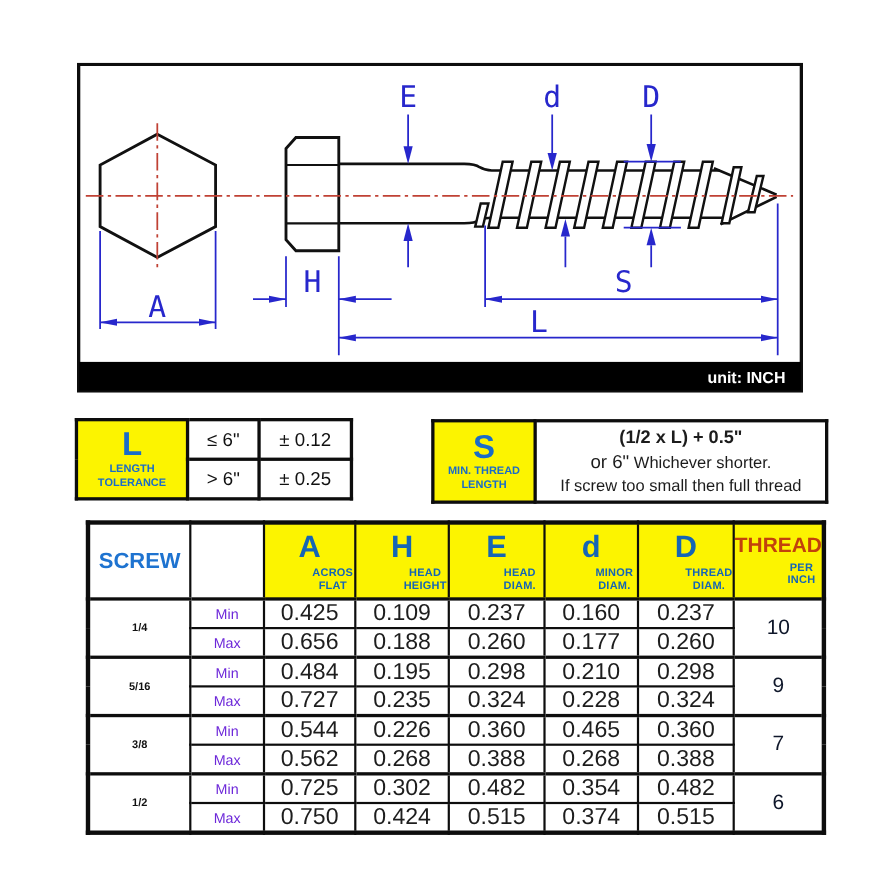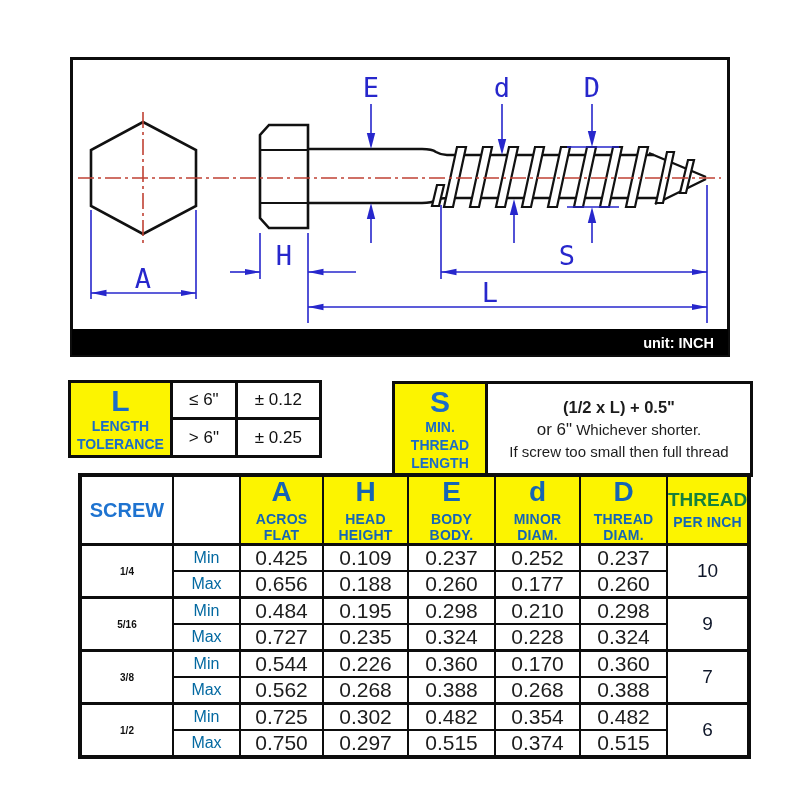--- a/index.html
+++ b/index.html
@@ -9,45 +9,45 @@
   
   .diagram-wrap{position:absolute;left:70px;top:57px;width:660px;height:300px;}
   .dim-label{font-family:"DejaVu Sans Mono",monospace;font-size:27px;fill:#2727cc;}
 
   
   table{border-collapse:collapse;}
   .tol-table{position:absolute;left:68px;top:380px;}
   .tol-table td{border:3px solid #0d0d0d;text-align:center;vertical-align:middle;}
   .sym-cell{background:#fcf400;width:86px;padding:2px 6px;}
   .sym-letter{font-size:30px;font-weight:bold;color:#1a6cc8;line-height:1.05;}
-  .sym-caption{font-size:14px;font-weight:bold;color:#1a6cc8;line-height:1.3;}
+  .sym-caption{font-size:10px;font-weight:bold;color:#1a6cc8;line-height:1.3;}
   .cond-cell{width:60px;height:31px;font-size:17px;color:#111;}
   .tol-cell{width:79px;height:31px;font-size:17px;color:#111;margin-top:46px;}
 
   .s-table{position:absolute;left:392px;top:381px;}
   .s-table td{border:3px solid #0d0d0d;text-align:center;vertical-align:middle;}
   .s-sym{background:#fcf400;width:82px;height:61px;padding:2px 4px;}
   .s-content{width:246px;padding:3px 8px;color:#1c1c1c;line-height:1.35;}
   .s-line1{font-size:16.5px;font-weight:bold;}
   .s-or{font-size:17px;}
   .s-line2,.s-line3{font-size:15px;}
 
   
   .spec{position:absolute;left:78px;top:473px;border:4px solid #0d0d0d;table-layout:fixed;}
   .spec th,.spec td{border:2px solid #0d0d0d;text-align:center;vertical-align:middle;padding:0;}
   .spec thead th{height:66px;border-bottom:3.5px solid #0d0d0d;}
   .yellow{background:#fcf400;}
   .screw-h{font-size:20px;font-weight:bold;color:#1e73d0;background:#fff;}
   .big{font-size:28px;font-weight:bold;color:#1565b5;line-height:1.05;}
-  .big-thread{font-size:19px;font-weight:bold;color:#15803d;line-height:1.1;}
-  .sub{font-size:14px;font-weight:bold;color:#1565b5;margin-top:4px;letter-spacing:.2px;}
+  .big-thread{font-size:19px;font-weight:bold;color:#c2410c;line-height:1.1;}
+  .sub{font-size:10px;font-weight:bold;color:#1565b5;margin-top:4px;letter-spacing:.2px;padding-left:42px;}
   .spec tbody tr{height:25px;}
   .gfirst td{border-top:3.5px solid #0d0d0d;}
   .size{font-size:10px;font-weight:bold;color:#111;}
-  .mm{font-size:16px;color:#0369a1;margin-top:25px;}
+  .mm{font-size:13px;color:#6d28d9;margin-top:25px;}
   .num{font-size:21px;color:#1d1d1d;}
   .tpi{font-size:19px;color:#0f172a;}
 </style>
 </head>
 <body>
 
 <div class="page">
 
   <div class="diagram-wrap">
     <svg width="660" height="300" viewBox="0 0 660 300">
@@ -190,21 +190,21 @@
         <th class="yellow">
           <div class="big">A</div>
           <div class="sub">ACROS FLAT</div>
         </th>
         <th class="yellow">
           <div class="big">H</div>
           <div class="sub">HEAD HEIGHT</div>
         </th>
         <th class="yellow">
           <div class="big">E</div>
-          <div class="sub">BODY BODY.</div>
+          <div class="sub">HEAD DIAM.</div>
         </th>
         <th class="yellow">
           <div class="big">d</div>
           <div class="sub">MINOR DIAM.</div>
         </th>
         <th class="yellow">
           <div class="big">D</div>
           <div class="sub">THREAD DIAM.</div>
         </th>
         <th class="yellow">
@@ -213,21 +213,21 @@
         </th>
       </tr>
     </thead>
     <tbody>
       <tr class="gfirst">
         <td class="size" rowspan="2">1/4</td>
         <td class="mm">Min</td>
         <td class="num">0.425</td>
         <td class="num">0.109</td>
         <td class="num">0.237</td>
-        <td class="num">0.252</td>
+        <td class="num">0.160</td>
         <td class="num">0.237</td>
         <td class="tpi" rowspan="2">10</td>
       </tr>
       <tr>
         <td class="mm">Max</td>
         <td class="num">0.656</td>
         <td class="num">0.188</td>
         <td class="num">0.260</td>
         <td class="num">0.177</td>
         <td class="num">0.260</td>
@@ -249,21 +249,21 @@
         <td class="num">0.324</td>
         <td class="num">0.228</td>
         <td class="num">0.324</td>
       </tr>
       <tr class="gfirst">
         <td class="size" rowspan="2">3/8</td>
         <td class="mm">Min</td>
         <td class="num">0.544</td>
         <td class="num">0.226</td>
         <td class="num">0.360</td>
-        <td class="num">0.170</td>
+        <td class="num">0.465</td>
         <td class="num">0.360</td>
         <td class="tpi" rowspan="2">7</td>
       </tr>
       <tr>
         <td class="mm">Max</td>
         <td class="num">0.562</td>
         <td class="num">0.268</td>
         <td class="num">0.388</td>
         <td class="num">0.268</td>
         <td class="num">0.388</td>
@@ -274,21 +274,21 @@
         <td class="num">0.725</td>
         <td class="num">0.302</td>
         <td class="num">0.482</td>
         <td class="num">0.354</td>
         <td class="num">0.482</td>
         <td class="tpi" rowspan="2">6</td>
       </tr>
       <tr>
         <td class="mm">Max</td>
         <td class="num">0.750</td>
-        <td class="num">0.297</td>
+        <td class="num">0.424</td>
         <td class="num">0.515</td>
         <td class="num">0.374</td>
         <td class="num">0.515</td>
       </tr>
     </tbody>
   </table>
 
 </div>
 
 </body></html>

